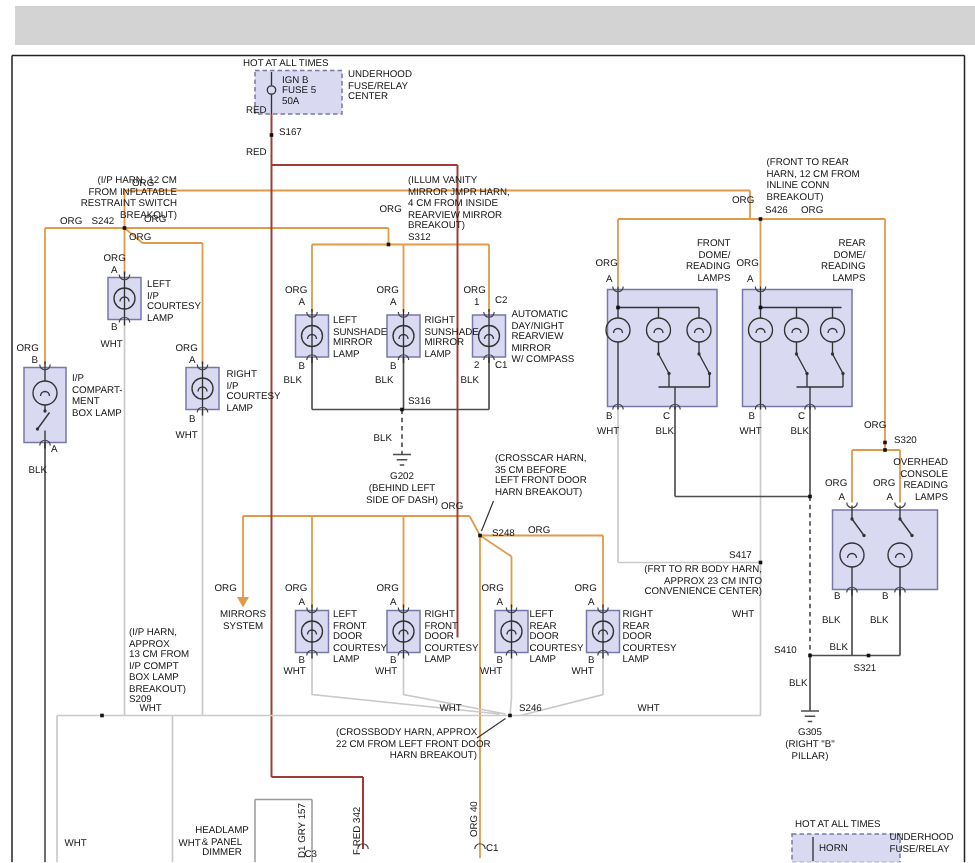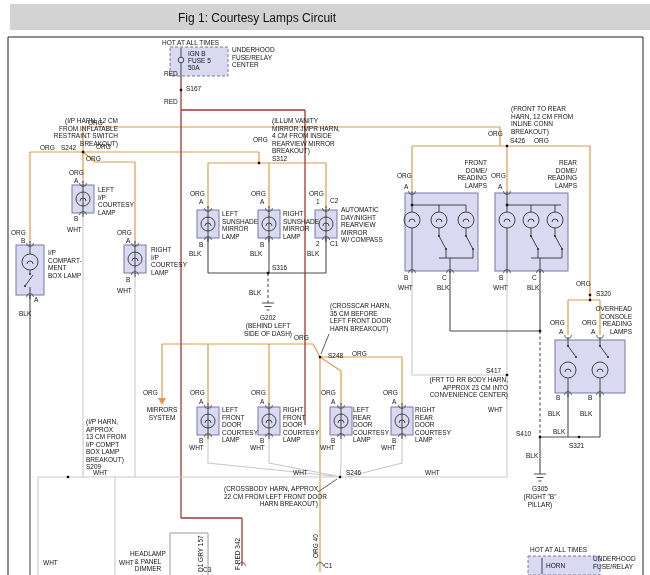--- a/index.html
+++ b/index.html
@@ -9,21 +9,20 @@
   svg{position:absolute;left:0;top:0}
   .t{position:absolute;font:6.5px/7.5px "Liberation Sans",sans-serif;color:#141414;white-space:pre}
   .r{text-align:right}.c{text-align:center}
   .vt{font:6.5px "Liberation Sans",sans-serif;fill:#141414}
 </style>
 </head>
 <body>
 
 <div id="stage">
   <div id="titlebar"></div>
-  <div id="titletext">Fig 1: Courtesy Lamps Circuit</div>
 
   <svg width="650" height="575" viewBox="0 0 650 575">
     <defs>
       <path id="cup" d="M -3.5 0 A 3.5 3.5 0 0 0 3.5 0" fill="none" stroke="#444" stroke-width="0.8"></path>
       <path id="cap" d="M -3.5 0 A 3.5 3.5 0 0 1 3.5 0" fill="none" stroke="#444" stroke-width="0.8"></path>
     </defs>
 
     <path d="M8,37 H643 M8,37 V575 M643,37 V575" stroke="#222" stroke-width="1" fill="none"></path>
 
     <g fill="#d9d9f2" stroke="#7878a8" stroke-width="1">

